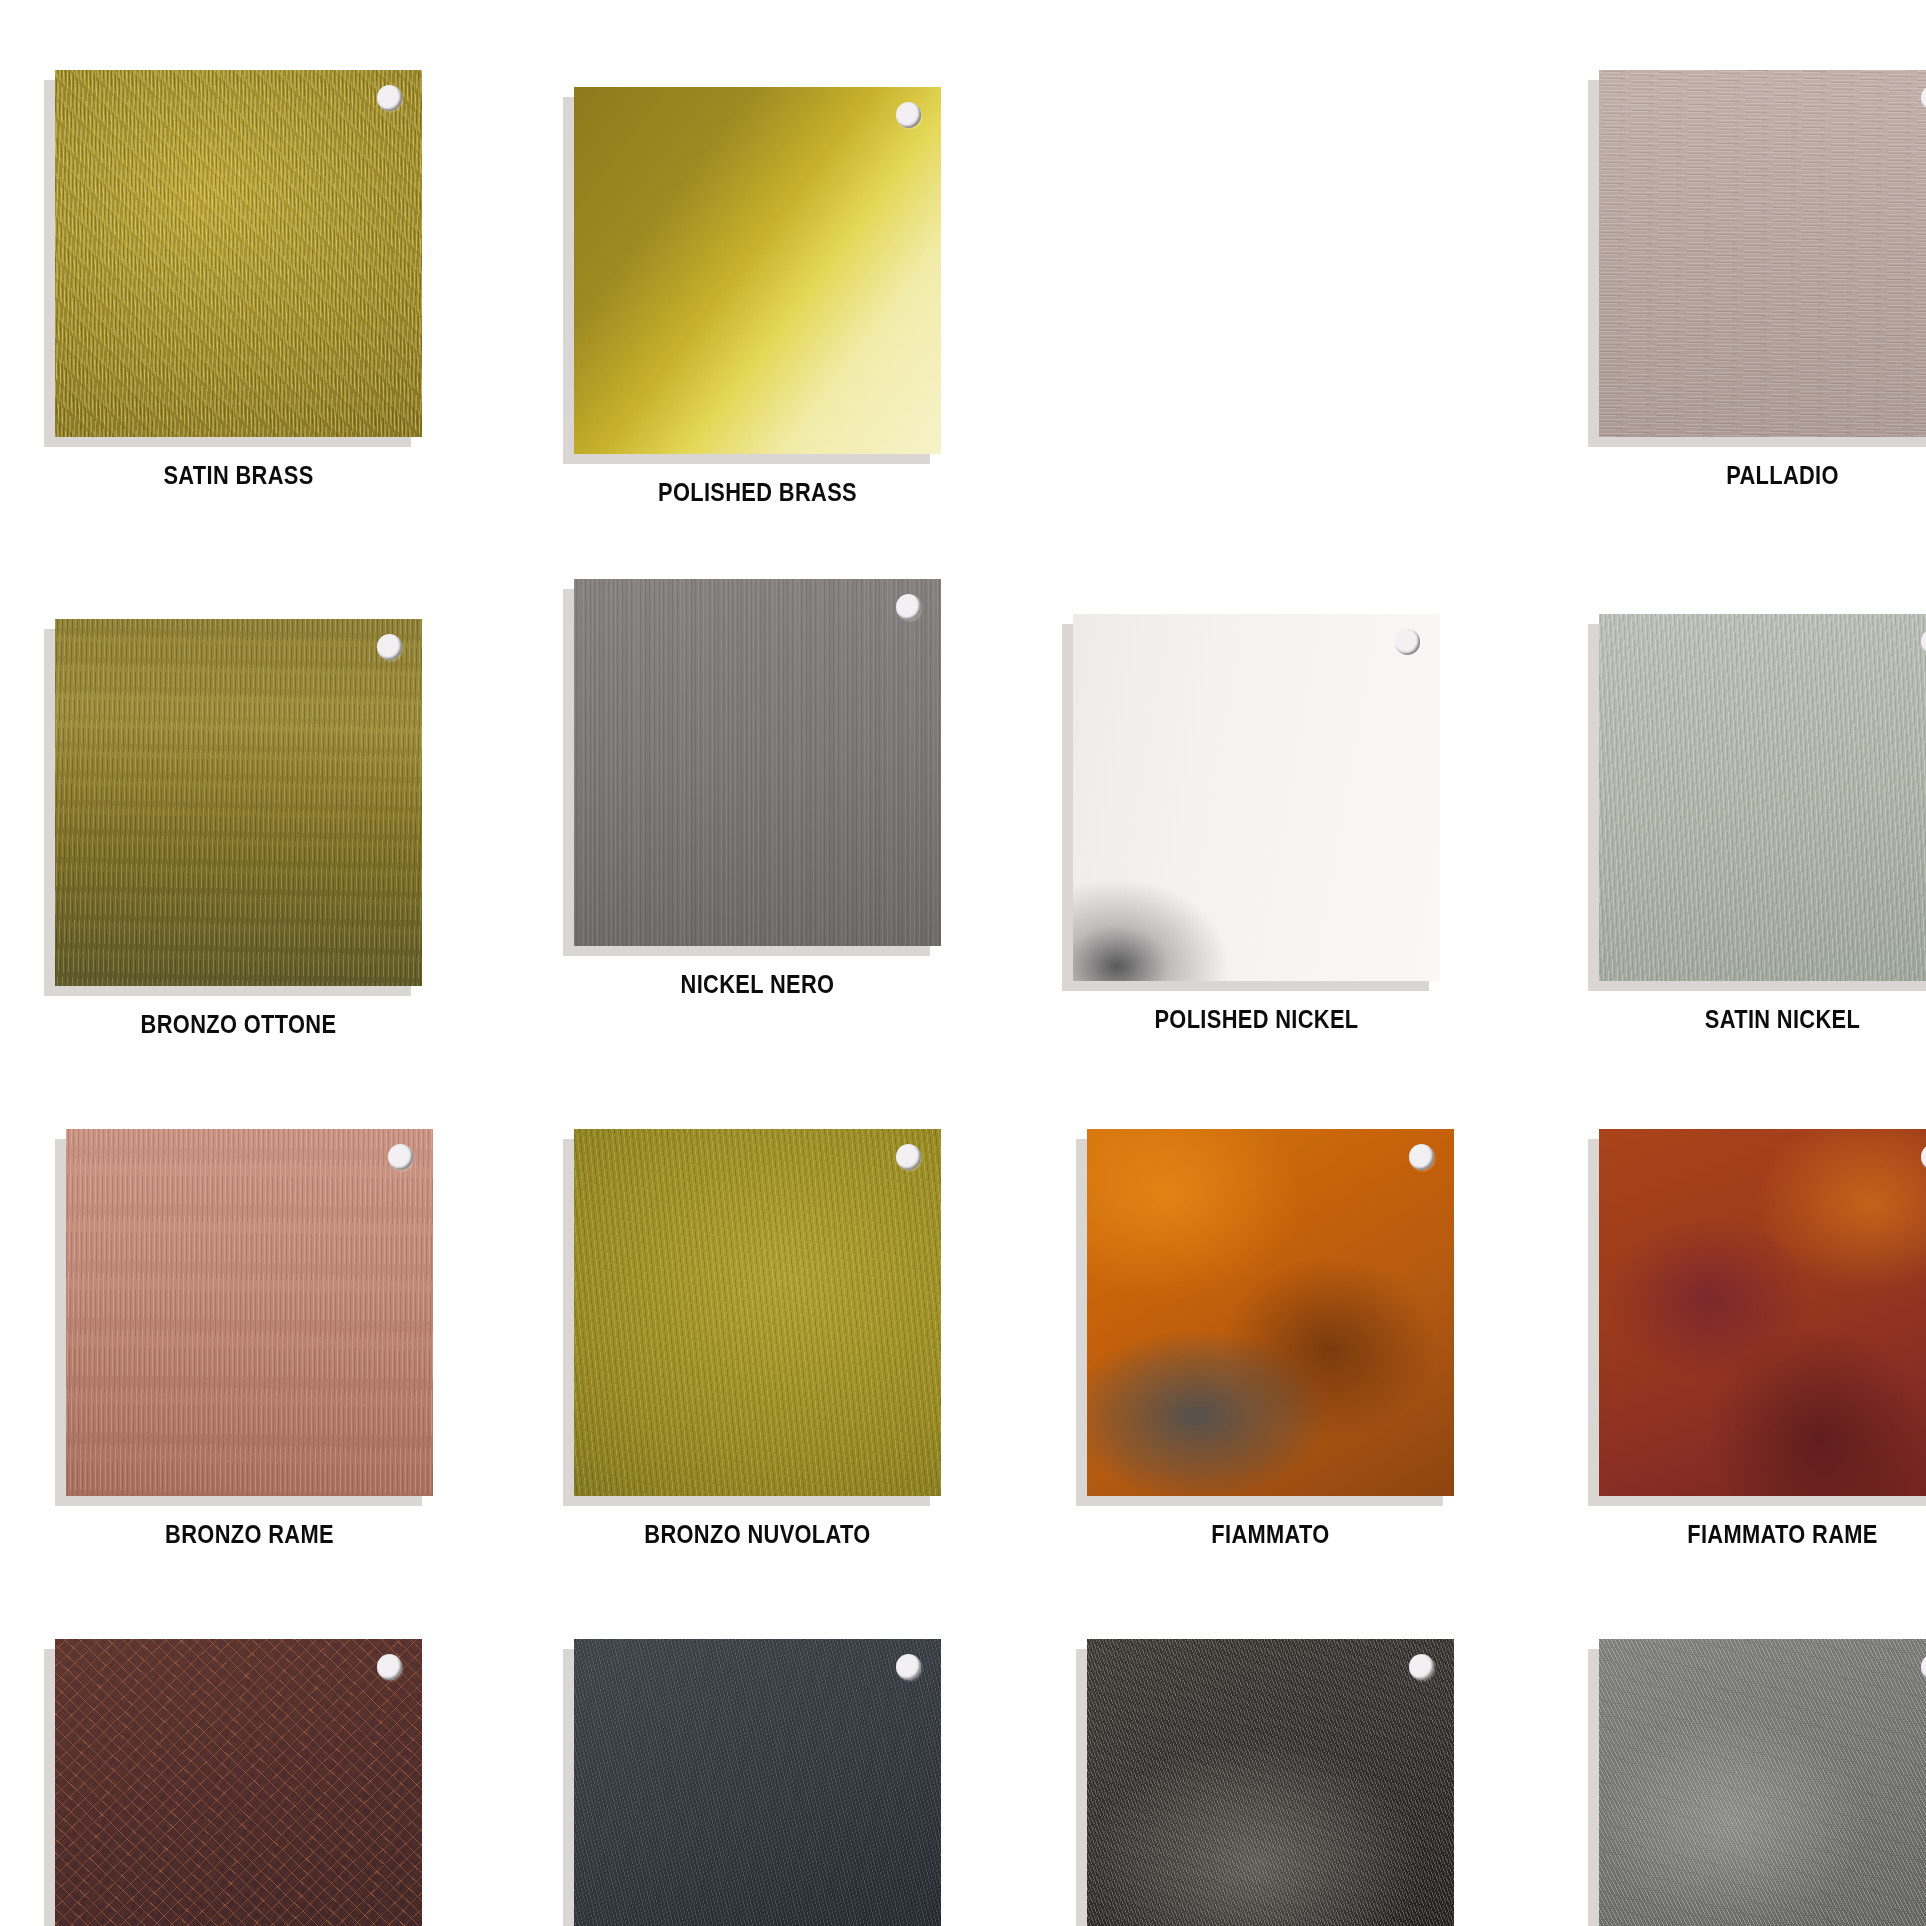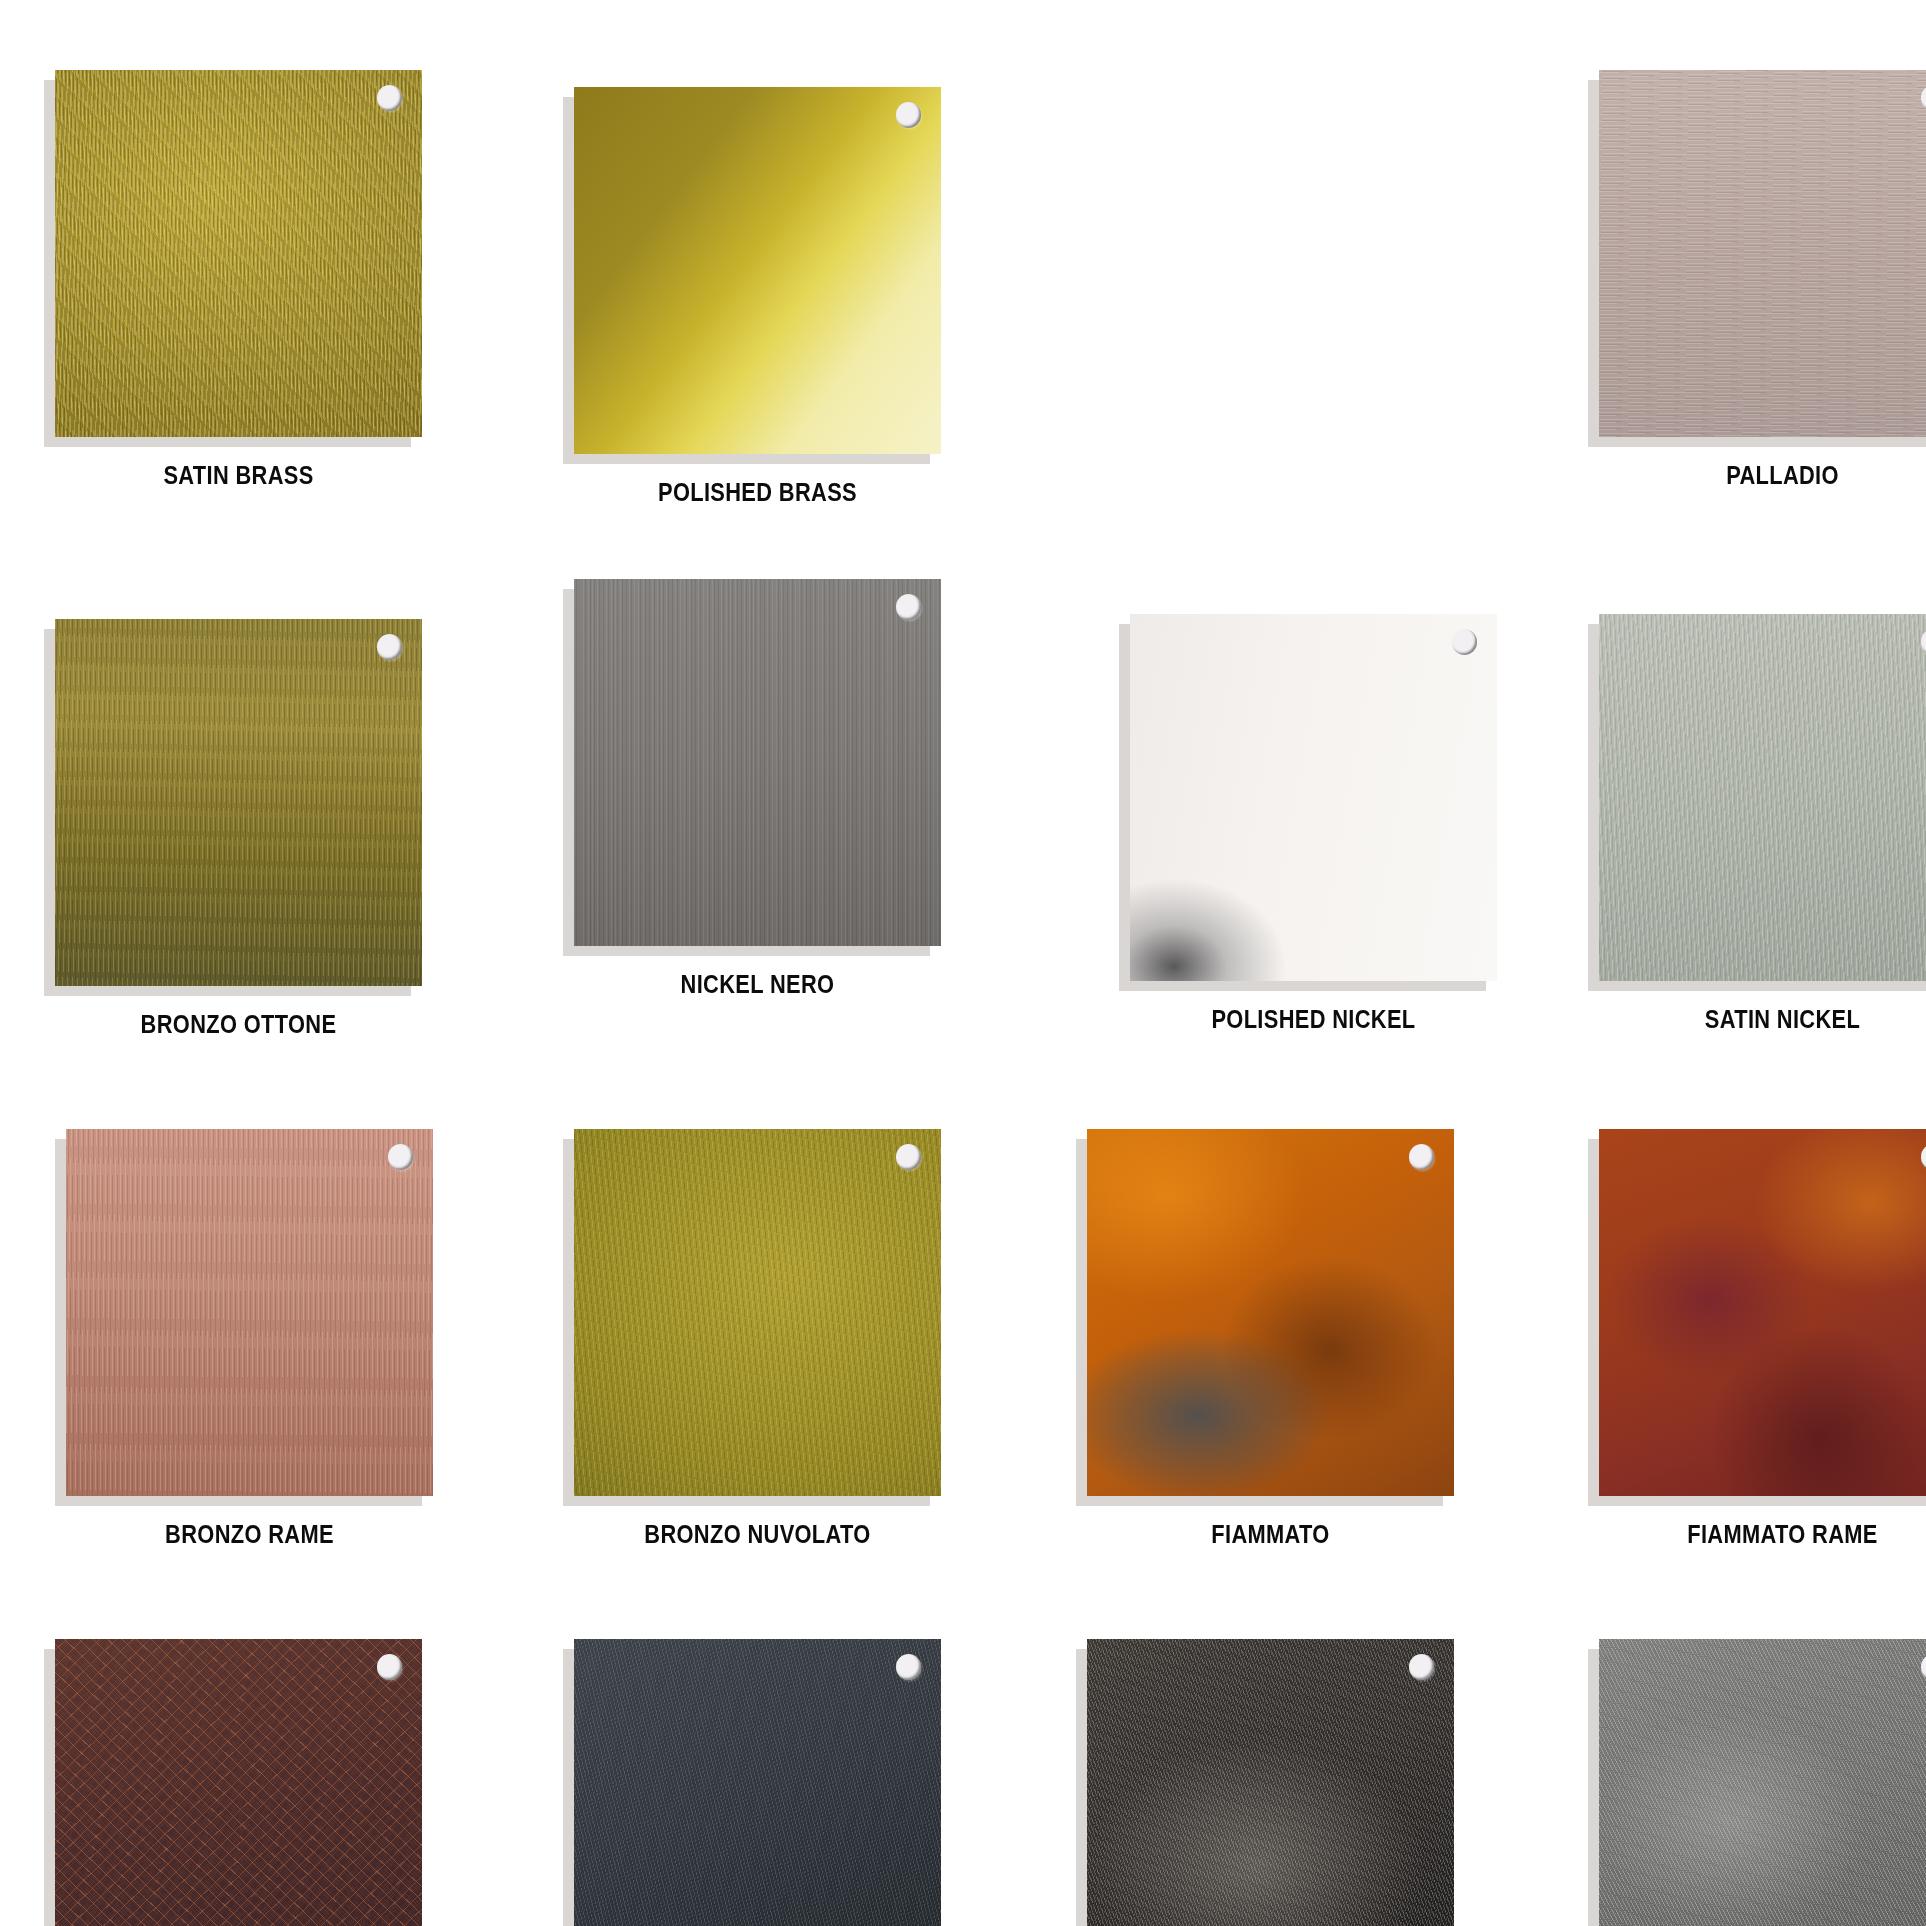--- a/index.html
+++ b/index.html
@@ -128,21 +128,21 @@
     <div class="swatch-cell" style="left: 574px; top: 579px;">
       <div class="swatch-wrap">
         <div class="swatch-shadow"></div>
         <div class="swatch-plate">
           <div class="swatch-tex" style="background: repeating-linear-gradient(90deg, rgba(255, 255, 255, 0.08) 0px, rgba(255, 255, 255, 0.08) 0.8px, rgba(0, 0, 0, 0) 0.8px, rgba(0, 0, 0, 0) 1.9px, rgba(0, 0, 0, 0.09) 1.9px, rgba(0, 0, 0, 0.09) 2.7px, rgba(0, 0, 0, 0) 2.7px, rgba(0, 0, 0, 0) 4.6px), linear-gradient(176deg, rgb(134, 130, 128) 0%, rgb(125, 121, 119) 48%, rgb(110, 106, 104) 100%);"></div>
           <div class="swatch-hole"></div>
         </div>
       </div>
       <div class="swatch-label">NICKEL NERO</div>
     </div>
-    <div class="swatch-cell" style="left: 1130px; top: 614px;">
+    <div class="swatch-cell" style="left: 1073px; top: 614px;">
       <div class="swatch-wrap">
         <div class="swatch-shadow"></div>
         <div class="swatch-plate">
           <div class="swatch-tex" style="background: radial-gradient(90% 70% at 12% 96%, rgba(25, 25, 28, 0.7) 0%, rgba(70, 70, 74, 0.3) 16%, rgba(0, 0, 0, 0) 34%), linear-gradient(100deg, rgb(239, 235, 232) 0%, rgb(245, 242, 239) 40%, rgb(250, 248, 246) 100%);"></div>
           <div class="swatch-hole"></div>
         </div>
       </div>
       <div class="swatch-label">POLISHED  NICKEL</div>
     </div>
     <div class="swatch-cell" style="left: 1599px; top: 614px;">

